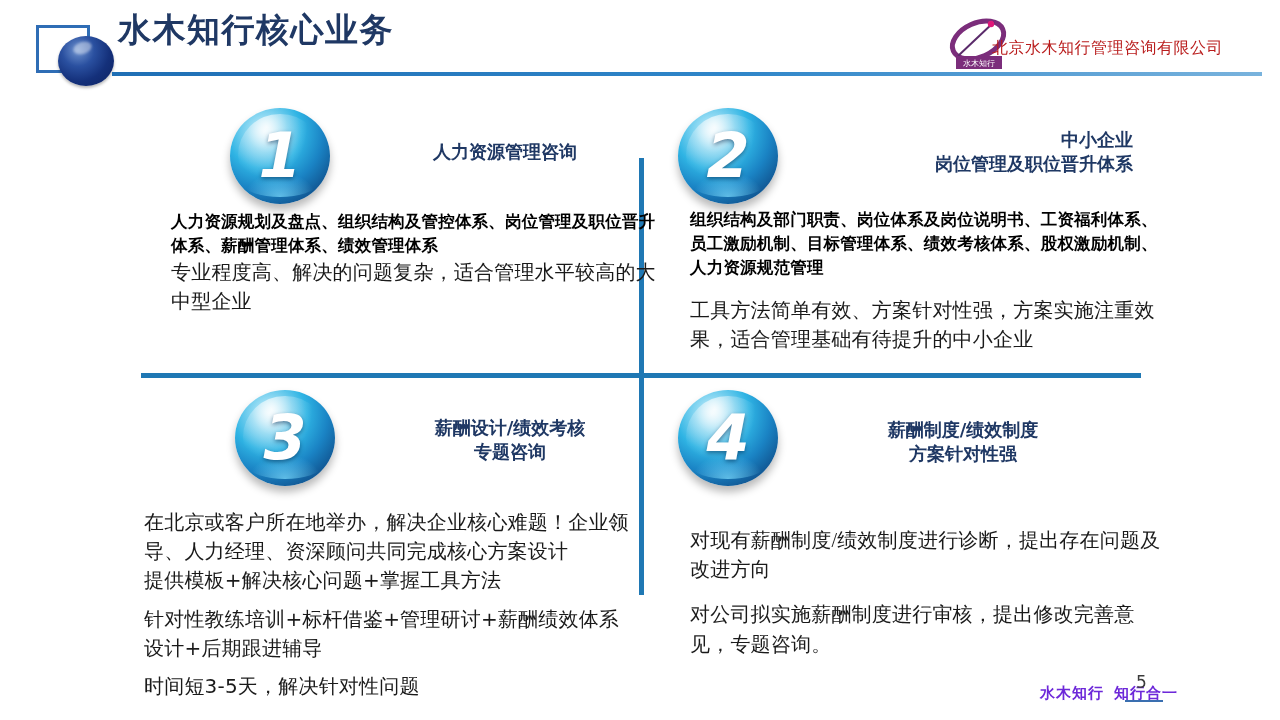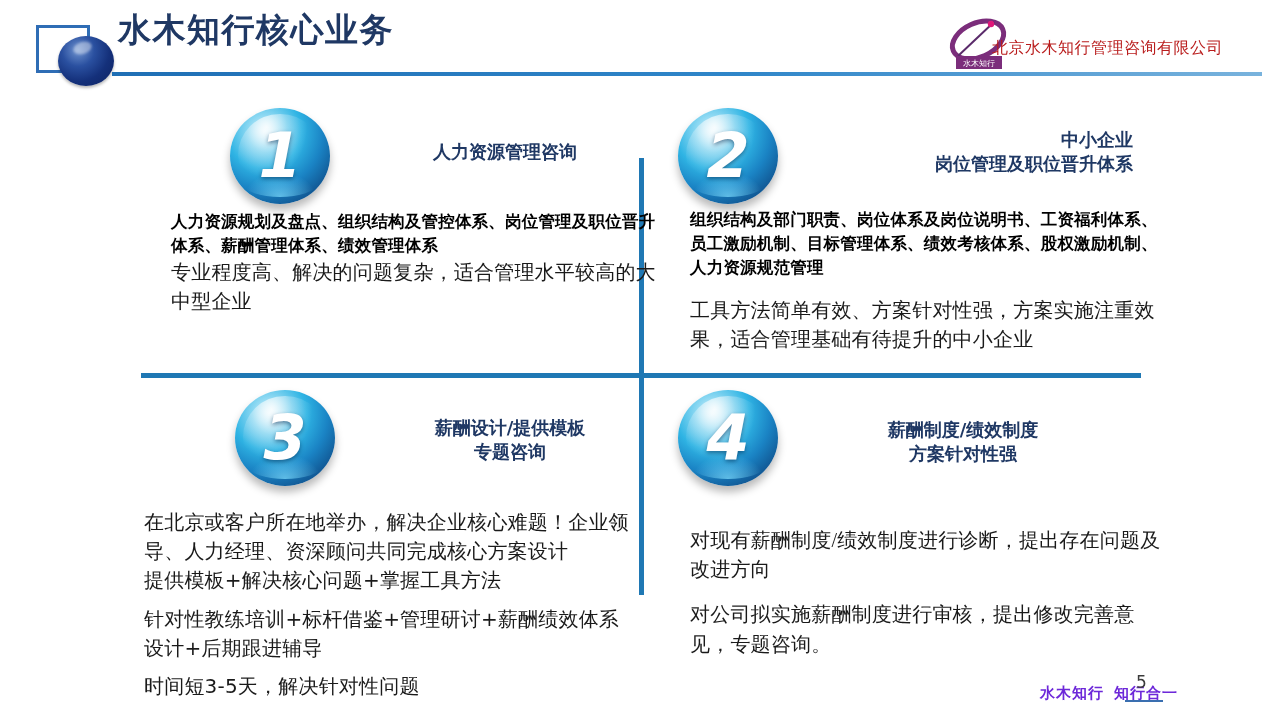--- a/index.html
+++ b/index.html
@@ -185,21 +185,21 @@
       <div class="plain-block">工具方法简单有效、方案针对性强，方案实施注重效果，适合管理基础有待提升的中小企业</div>
     </div>
   </div>
 
   <div class="quad q3">
     <div class="qhead">
       <div class="ball">
         <div class="ball-num">3</div>
       </div>
       <div class="qtitle">
-        <div>薪酬设计/提供模板</div>
+        <div>薪酬设计/绩效考核</div>
         <div>专题咨询</div>
       </div>
     </div>
     <div class="qbody">
       <div class="plain-block" style="white-space: pre-line;">在北京或客户所在地举办，解决企业核心难题！企业领导、人力经理、资深顾问共同完成核心方案设计
 提供模板+解决核心问题+掌握工具方法</div>
       <div class="gap-sm"></div>
       <div class="plain-block">针对性教练培训+标杆借鉴+管理研讨+薪酬绩效体系设计+后期跟进辅导</div>
       <div class="gap-sm"></div>
       <div class="plain-block">时间短3-5天，解决针对性问题</div>

